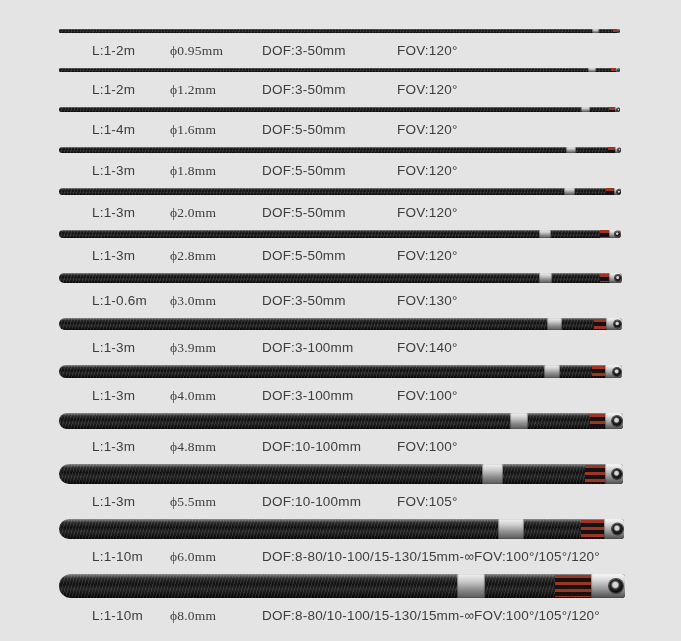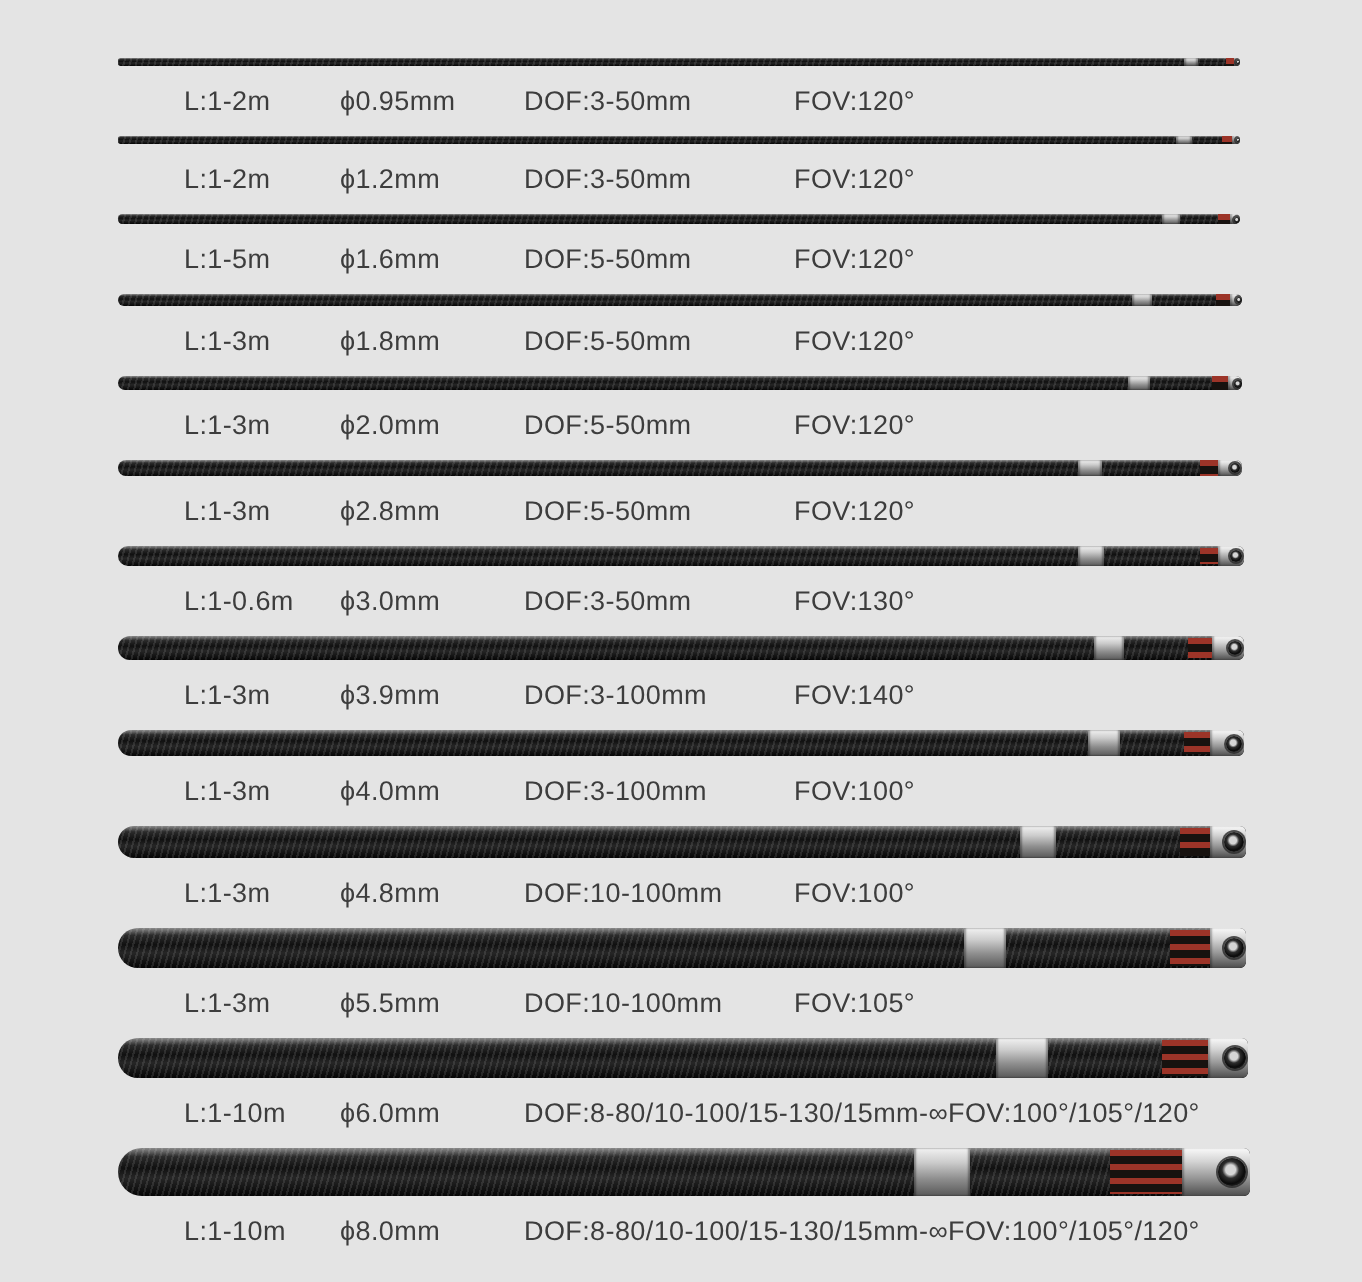--- a/index.html
+++ b/index.html
@@ -68,21 +68,21 @@
     height: 35px;
     display: flex;
     align-items: center;
     padding-left: 92px;
     color: var(--text, #3d3d3d);
     font-size: 13.5px;
     letter-spacing: 0.2px;
     white-space: nowrap;
   }
   .col-l   { width: 78px;  flex: none; }
-  .col-d   { width: 92px;  flex: none; }
+  .col-d   { width: 92px;  flex: none; font-family: Liberation Serif, serif; }
   .col-dof { min-width: 135px; flex: none; }
   .col-fov { flex: none; }
 </style>
 </head>
 <body>
 
 <div class="sheet" id="rows-container">
   <div class="row">
     <div class="cable" style="height: 4px; width: 561px; border-radius: 2px 3px 3px 2px;">
       <div class="braid"></div>
@@ -120,21 +120,21 @@
   <div class="row">
     <div class="cable" style="height: 5px; width: 561px; border-radius: 2.5px 3px 3px 2.5px;">
       <div class="braid"></div>
       <div class="collar" style="right: 30px; width: 9px;"></div>
       <div class="tipstripes" style="right: 5px; width: 6px;"></div>
       <div class="cap" style="width: 5px;">
         <div class="lens" style="width: 3px; height: 3px;"></div>
       </div>
     </div>
     <div class="specs">
-      <span class="col-l">L:1-5m</span>
+      <span class="col-l">L:1-4m</span>
       <span class="col-d">ϕ1.6mm</span>
       <span class="col-dof">DOF:5-50mm</span>
       <span class="col-fov">FOV:120°</span>
     </div>
   </div>
 
   <div class="row">
     <div class="cable" style="height: 6px; width: 562px; border-radius: 3px;">
       <div class="braid"></div>
       <div class="collar" style="right: 45px; width: 10px;"></div>

